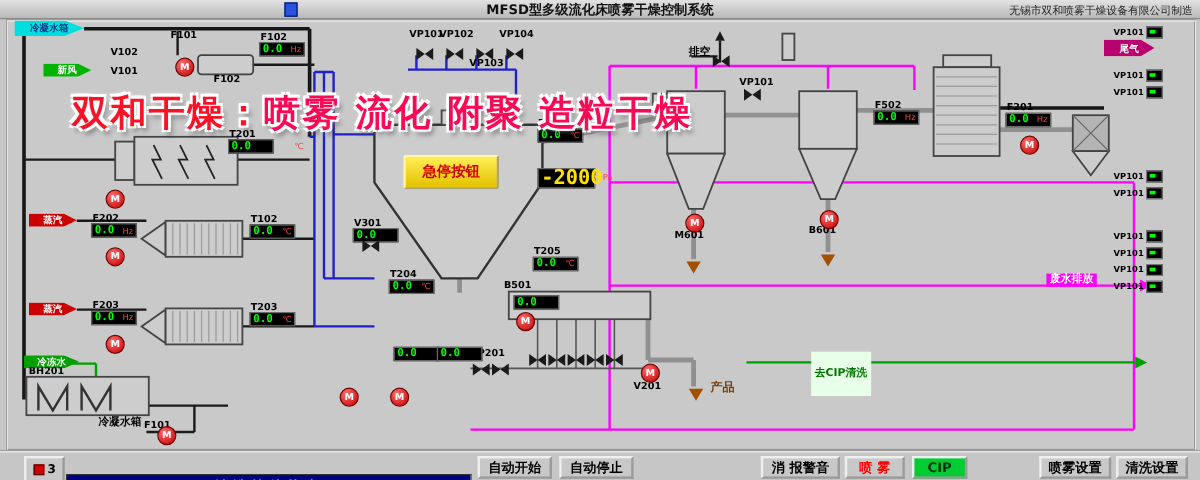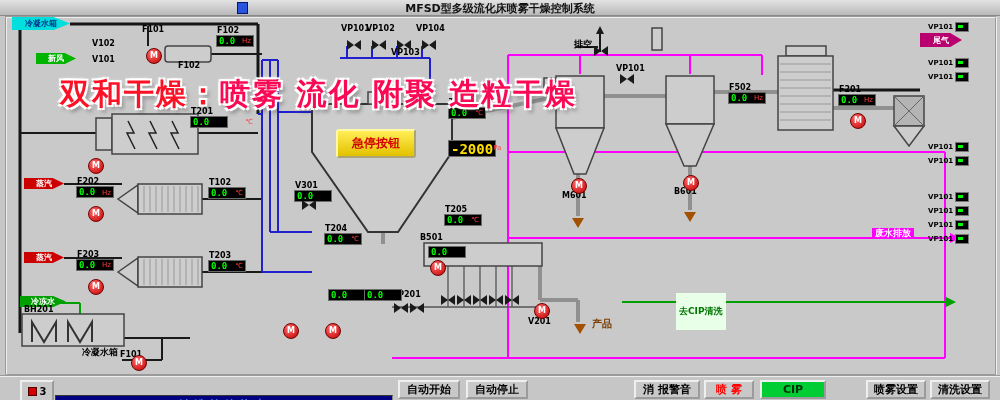--- a/index.html
+++ b/index.html
@@ -20,21 +20,21 @@
   .lbl{position:absolute;font-size:8px;font-weight:bold;color:#000;white-space:nowrap;line-height:1}
   .flow{position:absolute;display:flex;align-items:center;justify-content:center;
     font-size:8px;font-weight:bold;white-space:nowrap;
     clip-path:polygon(0 0,72% 0,100% 50%,72% 100%,0 100%)}
   .readout{position:absolute;width:38px;height:12px;background:#000;border:1px solid #6a6a6a;
     display:flex;align-items:center;justify-content:space-between;padding:0 2px;box-sizing:border-box}
   .readout .rv{color:#00ff00;font-family:"DejaVu Sans Mono",monospace;font-size:9px;font-weight:bold;line-height:1}
   .readout .ru{color:#ff4040;font-size:7px;line-height:1}
   .readout .rl{position:absolute;top:-10px;left:0;color:#000;font-size:8px;font-weight:bold}
   .readout.big{width:48px;height:17px}
-  .readout.big .rv{color:#ffe000;font-size:14px}
+  .readout.big .rv{color:#ffe000;font-size:17px}
   .pump{position:absolute;width:14px;height:14px;border-radius:50%;
     background:radial-gradient(circle at 35% 30%,#ff6a6a,#c40000);border:1px solid #6d0000;
     color:#fff;font-size:8px;font-weight:bold;line-height:13px;text-align:center}
   .valve{position:absolute;width:14px;height:10px}
   .valve::before{content:"";position:absolute;left:0;top:0;
     border-top:5px solid transparent;border-bottom:5px solid transparent;border-left:7px solid #1a1a1a}
   .valve::after{content:"";position:absolute;right:0;top:0;
     border-top:5px solid transparent;border-bottom:5px solid transparent;border-right:7px solid #1a1a1a}
   .vpitem{position:absolute;display:flex;align-items:center;gap:2px;
     font-size:7px;font-weight:bold;color:#000;line-height:1}
@@ -62,20 +62,21 @@
   .bbtn{position:absolute;top:3px;height:19px;background:#c8c8c8;border:2px outset #efefef;
     box-sizing:border-box;display:flex;align-items:center;justify-content:center;
     font-size:11px;font-weight:bold;color:#000;cursor:pointer;white-space:nowrap}
 </style>
 </head>
 <body>
 
 <div class="titlebar">
   <div class="tb-icon"></div>
   <div class="tb-title">MFSD型多级流化床喷雾干燥控制系统</div>
+  <div class="tb-right">无锡市双和喷雾干燥设备有限公司制造</div>
 </div>
 
 <div class="diagram"></div>
 
 <svg class="piping" width="1000" height="400">
 
   <path d="M70,24 H258 M258,24 V114 M20,30 V333 M833,90 H920" stroke="#151515" stroke-width="3" fill="none"></path>
   <path d="M20,133 H112 M64,184 H122 M64,258 H122 M200,199 H262 M200,272 H262 M197,133 H258
            M210,54 H262 M148,26 V46 M122,338 H190 M122,360 H162 M162,360 V338 M600,52 V34 M576,47 H598" stroke="#1a1a1a" stroke-width="2" fill="none"></path>
   <polygon points="596,34 604,34 600,26" fill="#1a1a1a"></polygon>
@@ -311,17 +312,17 @@
   <div class="counter-btn">
     <span class="dot"></span>
     <span>3</span>
   </div>
   <div class="statusbar">清洗等待状态</div>
   <div id="btns">
       <div class="bbtn" style="left: 398px; width: 62px;">自动开始</div>
       <div class="bbtn" style="left: 466px; width: 62px;">自动停止</div>
       <div class="bbtn" style="left: 634px; width: 66px;">消 报警音</div>
       <div class="bbtn" style="left: 704px; width: 50px; color: rgb(255, 0, 0);">喷 雾</div>
-      <div class="bbtn" style="left: 760px; width: 66px; color: rgb(0, 51, 0); background: rgb(0, 204, 51);">CIP</div>
+      <div class="bbtn" style="left: 760px; width: 46px; color: rgb(0, 51, 0); background: rgb(0, 204, 51);">CIP</div>
       <div class="bbtn" style="left: 866px; width: 60px;">喷雾设置</div>
       <div class="bbtn" style="left: 930px; width: 60px;">清洗设置</div>
     </div>
 </div>
 
 </body></html>

